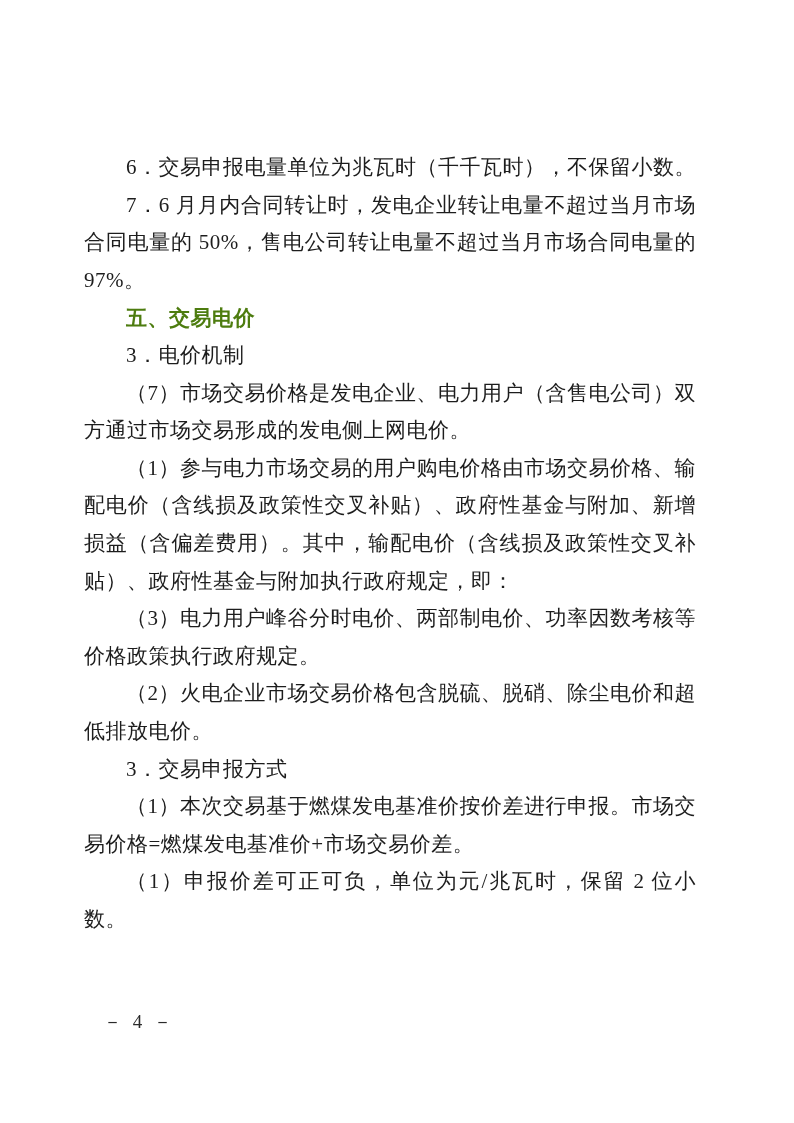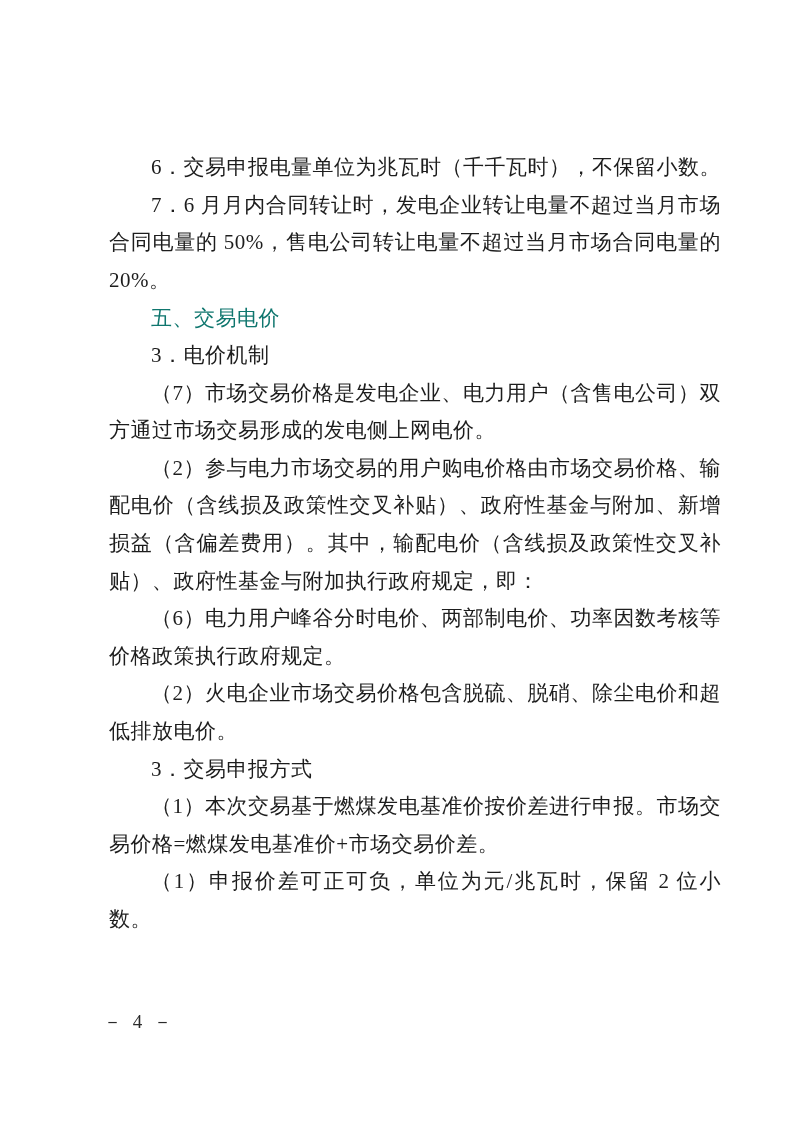--- a/index.html
+++ b/index.html
@@ -10,61 +10,61 @@
   .page {
     position: relative;
     width: 794px;
     height: 1123px;
     background: #ffffff;
     overflow: hidden;
     font-family: "Liberation Serif", "DejaVu Serif", serif;
   }
   .doc-content {
     position: absolute;
-    left: 109px;
+    left: 84px;
     top: 149px;
     width: 612px;
   }
   .para {
     margin: 0;
     font-size: 21px;
     line-height: 37.6px;
     color: #1d1d1d;
     text-align: justify;
     text-indent: 2em;
     word-break: break-all;
     letter-spacing: 0.5px;
   }
   .para.heading {
     font-family: "Liberation Sans", "DejaVu Sans", sans-serif;
-    font-weight: 400;
-    color: #0f766e;
+    font-weight: 700;
+    color: #4d7c0f;
   }
   .page-footer {
     position: absolute;
     left: 103px;
     top: 1008px;
     font-size: 19px;
     line-height: 28px;
     color: #2a2a2a;
     letter-spacing: 3px;
     font-family: "Liberation Serif", "DejaVu Serif", serif;
   }
 </style>
 </head>
 <body>
 
 <div class="page">
   <div class="doc-content">
       <p class="para">6．交易申报电量单位为兆瓦时（千千瓦时），不保留小数。</p>
-      <p class="para">7．6 月月内合同转让时，发电企业转让电量不超过当月市场合同电量的 50%，售电公司转让电量不超过当月市场合同电量的 20%。</p>
+      <p class="para">7．6 月月内合同转让时，发电企业转让电量不超过当月市场合同电量的 50%，售电公司转让电量不超过当月市场合同电量的 97%。</p>
       <p class="para heading">五、交易电价</p>
       <p class="para">3．电价机制</p>
       <p class="para">（7）市场交易价格是发电企业、电力用户（含售电公司）双方通过市场交易形成的发电侧上网电价。</p>
-      <p class="para">（2）参与电力市场交易的用户购电价格由市场交易价格、输配电价（含线损及政策性交叉补贴）、政府性基金与附加、新增损益（含偏差费用）。其中，输配电价（含线损及政策性交叉补贴）、政府性基金与附加执行政府规定，即：</p>
-      <p class="para">（6）电力用户峰谷分时电价、两部制电价、功率因数考核等价格政策执行政府规定。</p>
+      <p class="para">（1）参与电力市场交易的用户购电价格由市场交易价格、输配电价（含线损及政策性交叉补贴）、政府性基金与附加、新增损益（含偏差费用）。其中，输配电价（含线损及政策性交叉补贴）、政府性基金与附加执行政府规定，即：</p>
+      <p class="para">（3）电力用户峰谷分时电价、两部制电价、功率因数考核等价格政策执行政府规定。</p>
       <p class="para">（2）火电企业市场交易价格包含脱硫、脱硝、除尘电价和超低排放电价。</p>
       <p class="para">3．交易申报方式</p>
       <p class="para">（1）本次交易基于燃煤发电基准价按价差进行申报。市场交易价格=燃煤发电基准价+市场交易价差。</p>
       <p class="para">（1）申报价差可正可负，单位为元/兆瓦时，保留 2 位小数。</p>
     </div>
   <div class="page-footer">－ 4 －</div>
 </div>
 
 </body></html>

